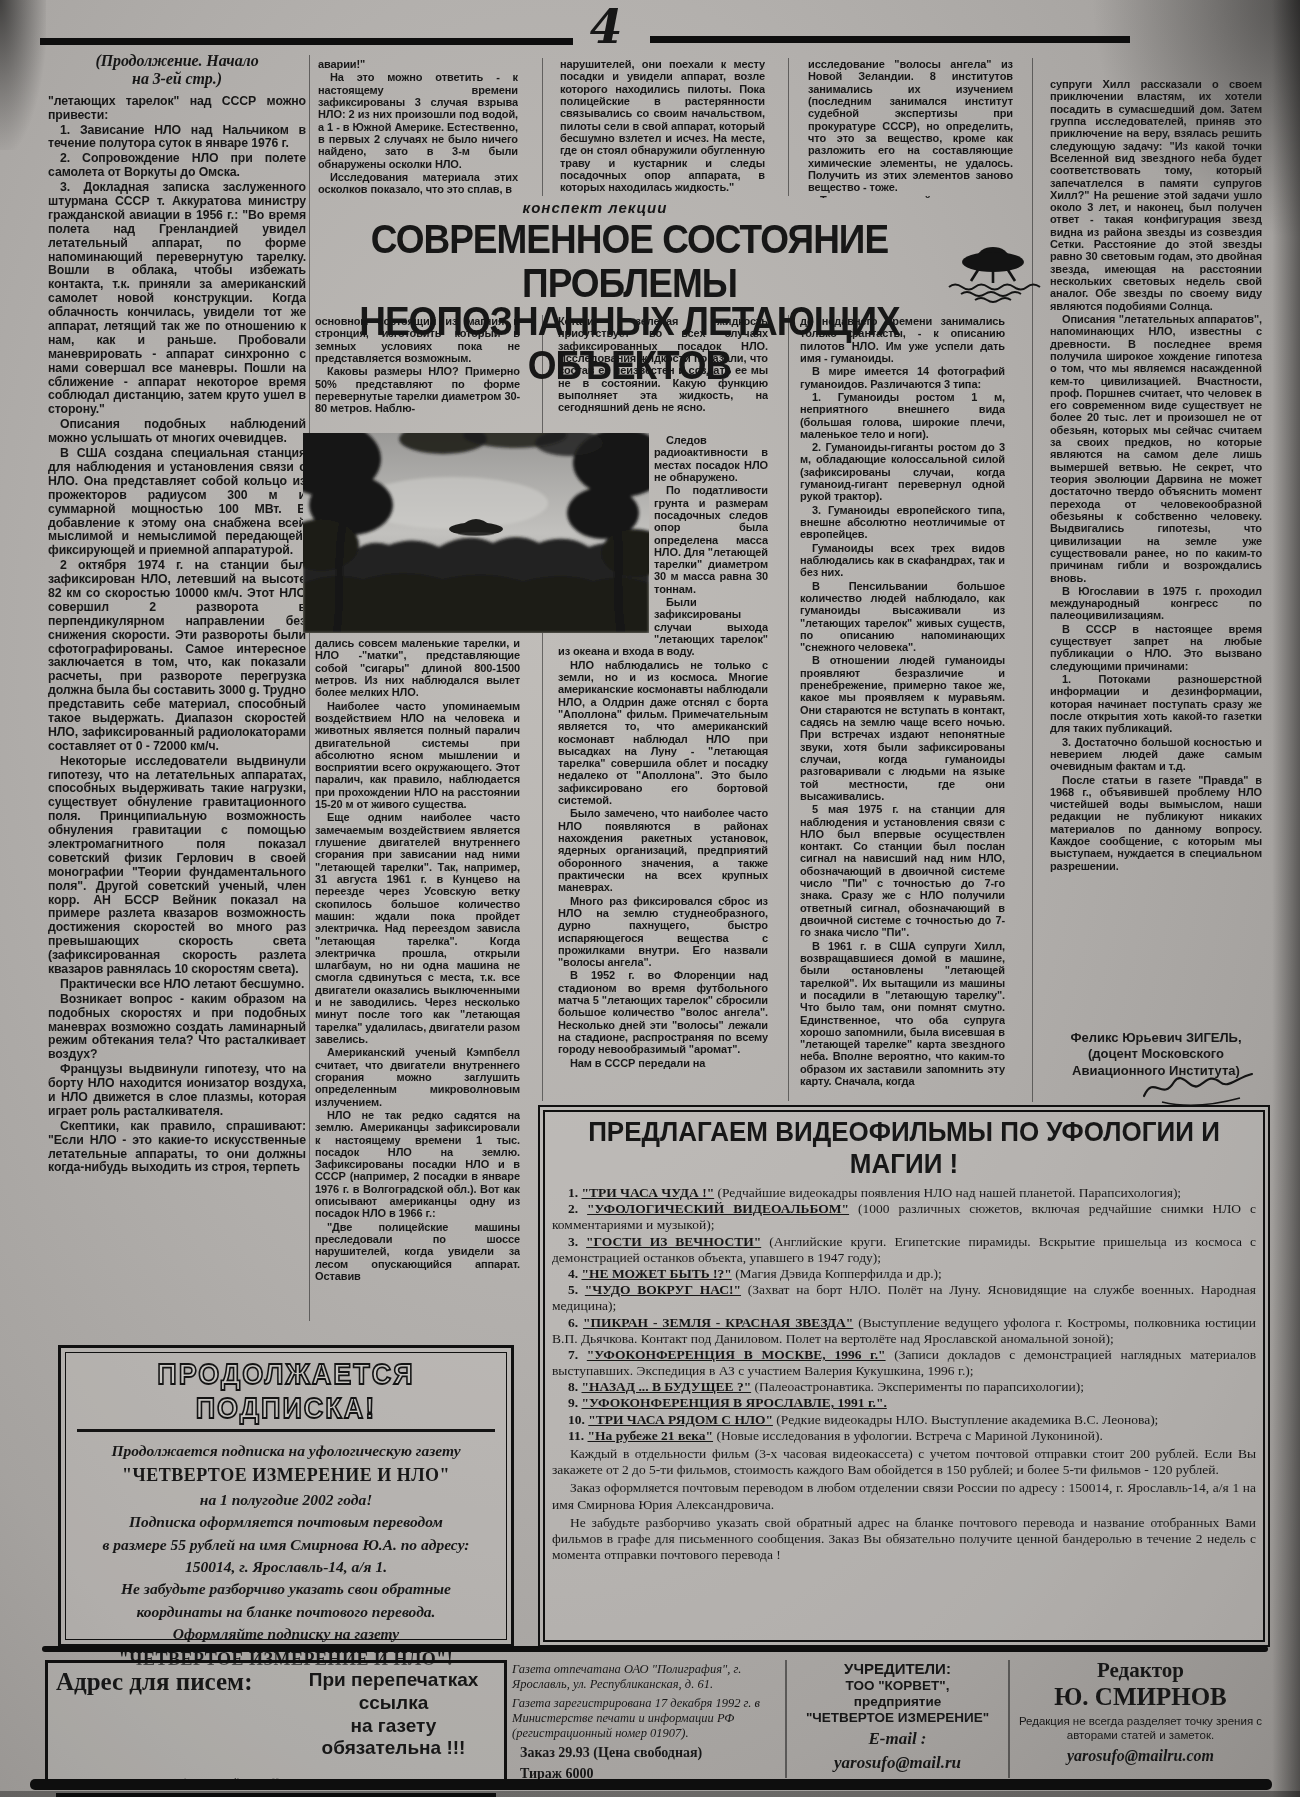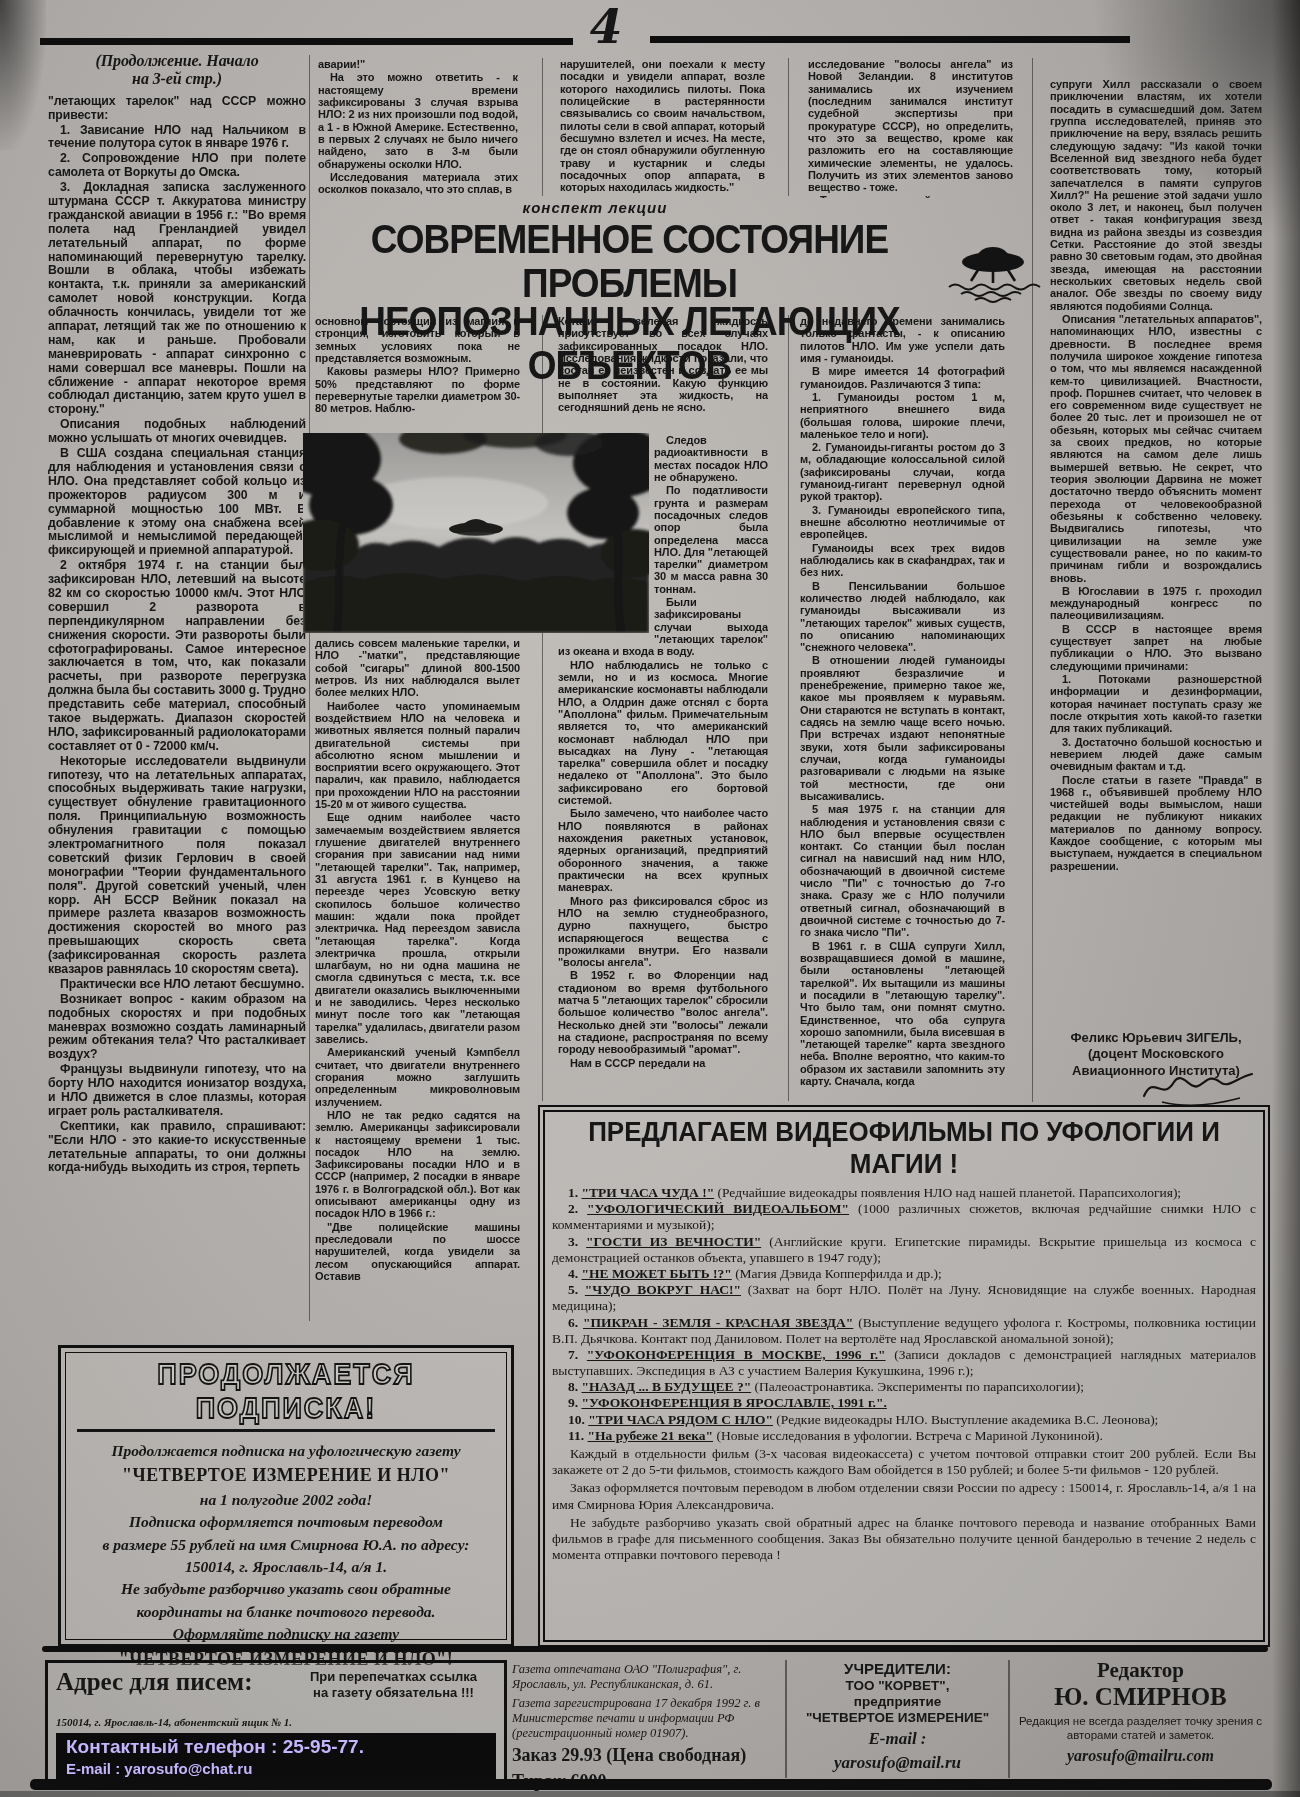--- a/index.html
+++ b/index.html
@@ -51,26 +51,26 @@
   .srule{height:3px;background:#141414;margin:6px 6px 8px 6px;}
   .subline{font-family:"Liberation Serif",serif;font-weight:bold;text-align:center;font-size:15.5px;line-height:1.45;margin:0;}
   .subline.it{font-style:italic;}
   .subline.caps{font-size:18px;letter-spacing:.5px;}
   
   .hbar{background:#0e0e0e;}
   .f1{border:3px solid #101010;padding:6px 8px;background:rgba(200,198,194,.25);}
   .f1row{display:flex;justify-content:space-between;}
   .addr-label{font-family:"Liberation Serif",serif;font-weight:bold;font-size:25px;line-height:1.05;}
   .addr{font-family:"Liberation Serif",serif;font-weight:bold;font-style:italic;font-size:11px;margin-top:16px;}
-  .reprint{font-weight:bold;font-size:13px;line-height:1.2;text-align:center;width:205px;}
+  .reprint{font-weight:bold;font-size:19px;line-height:1.2;text-align:center;width:205px;}
   .phonebar{background:#0c0c0c;color:#c4b5fd;margin-top:5px;padding:3px 10px;}
   .phone{font-weight:bold;font-size:19px;}
   .email1{font-weight:bold;font-size:15px;margin-top:2px;}
   .f2 p{font-family:"Liberation Serif",serif;font-style:italic;font-size:12.5px;line-height:1.2;margin:0 0 4px 0;}
-  .f2 .upright{font-style:normal;font-weight:bold;font-size:18px;}
+  .f2 .upright{font-style:normal;font-weight:bold;font-size:14px;margin-left:8px;}
   .f3{text-align:center;}
   .f3 .flabel{font-weight:bold;font-size:15px;margin:0;}
   .f3 p{font-size:13.5px;font-weight:bold;margin:1px 0;}
   .f3 .em{font-family:"Liberation Serif",serif;font-style:italic;font-size:17px;margin-top:4px;}
   .f4{text-align:center;}
   .f4 .ed1{font-family:"Liberation Serif",serif;font-weight:bold;font-size:21px;margin:0;}
   .f4 .ed2{font-family:"Liberation Serif",serif;font-weight:bold;font-size:25px;margin:0 0 4px 0;}
   .f4 .note{font-size:11.5px;text-align:center;line-height:1.2;margin:0;}
   .f4 .em{font-family:"Liberation Serif",serif;font-style:italic;font-weight:bold;font-size:16px;margin:4px 0 0 0;}
 </style>

